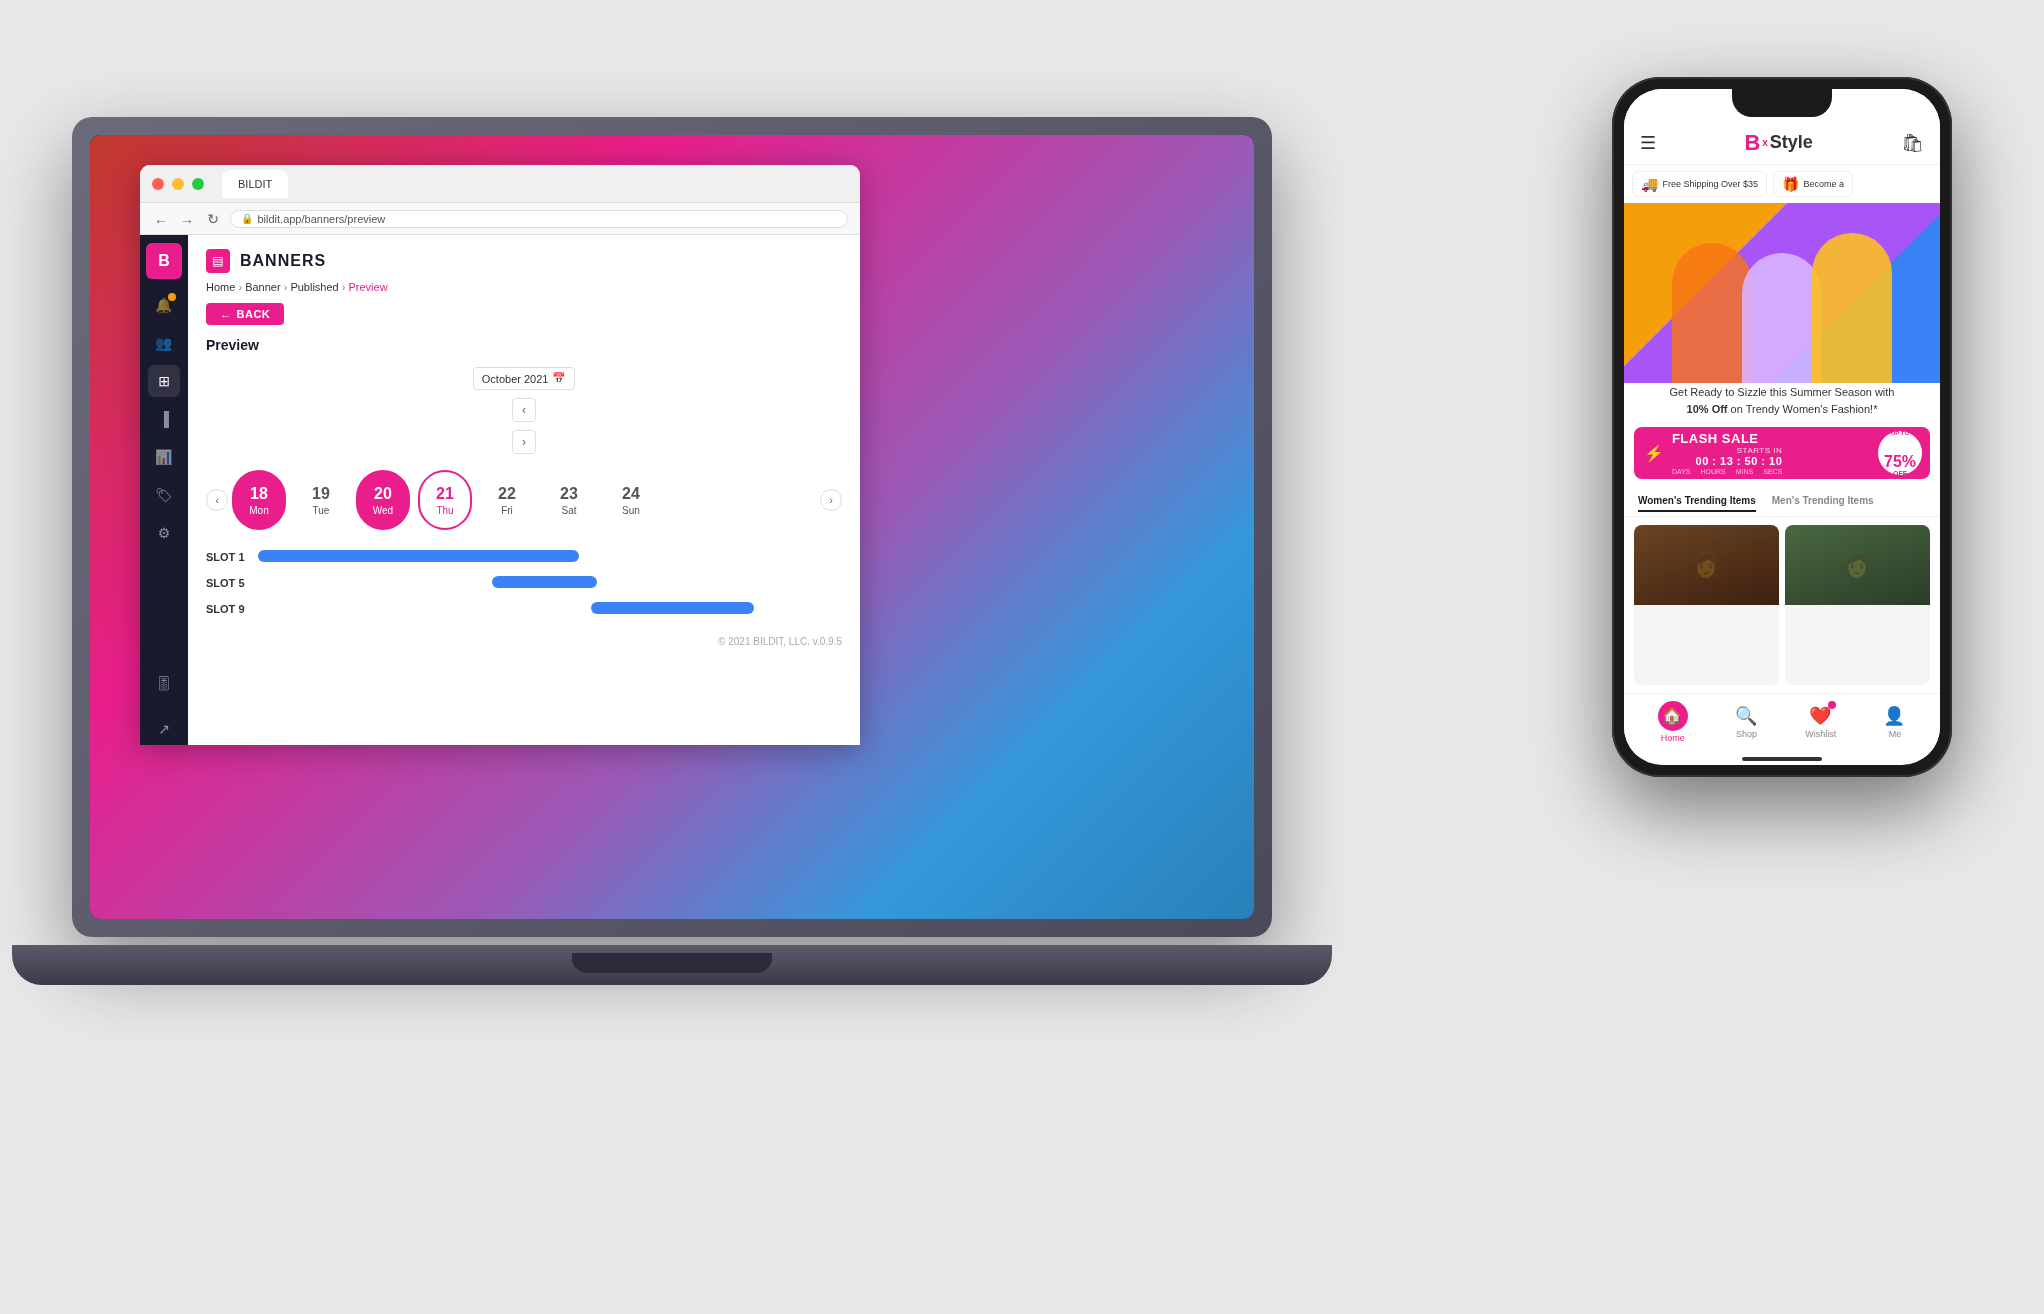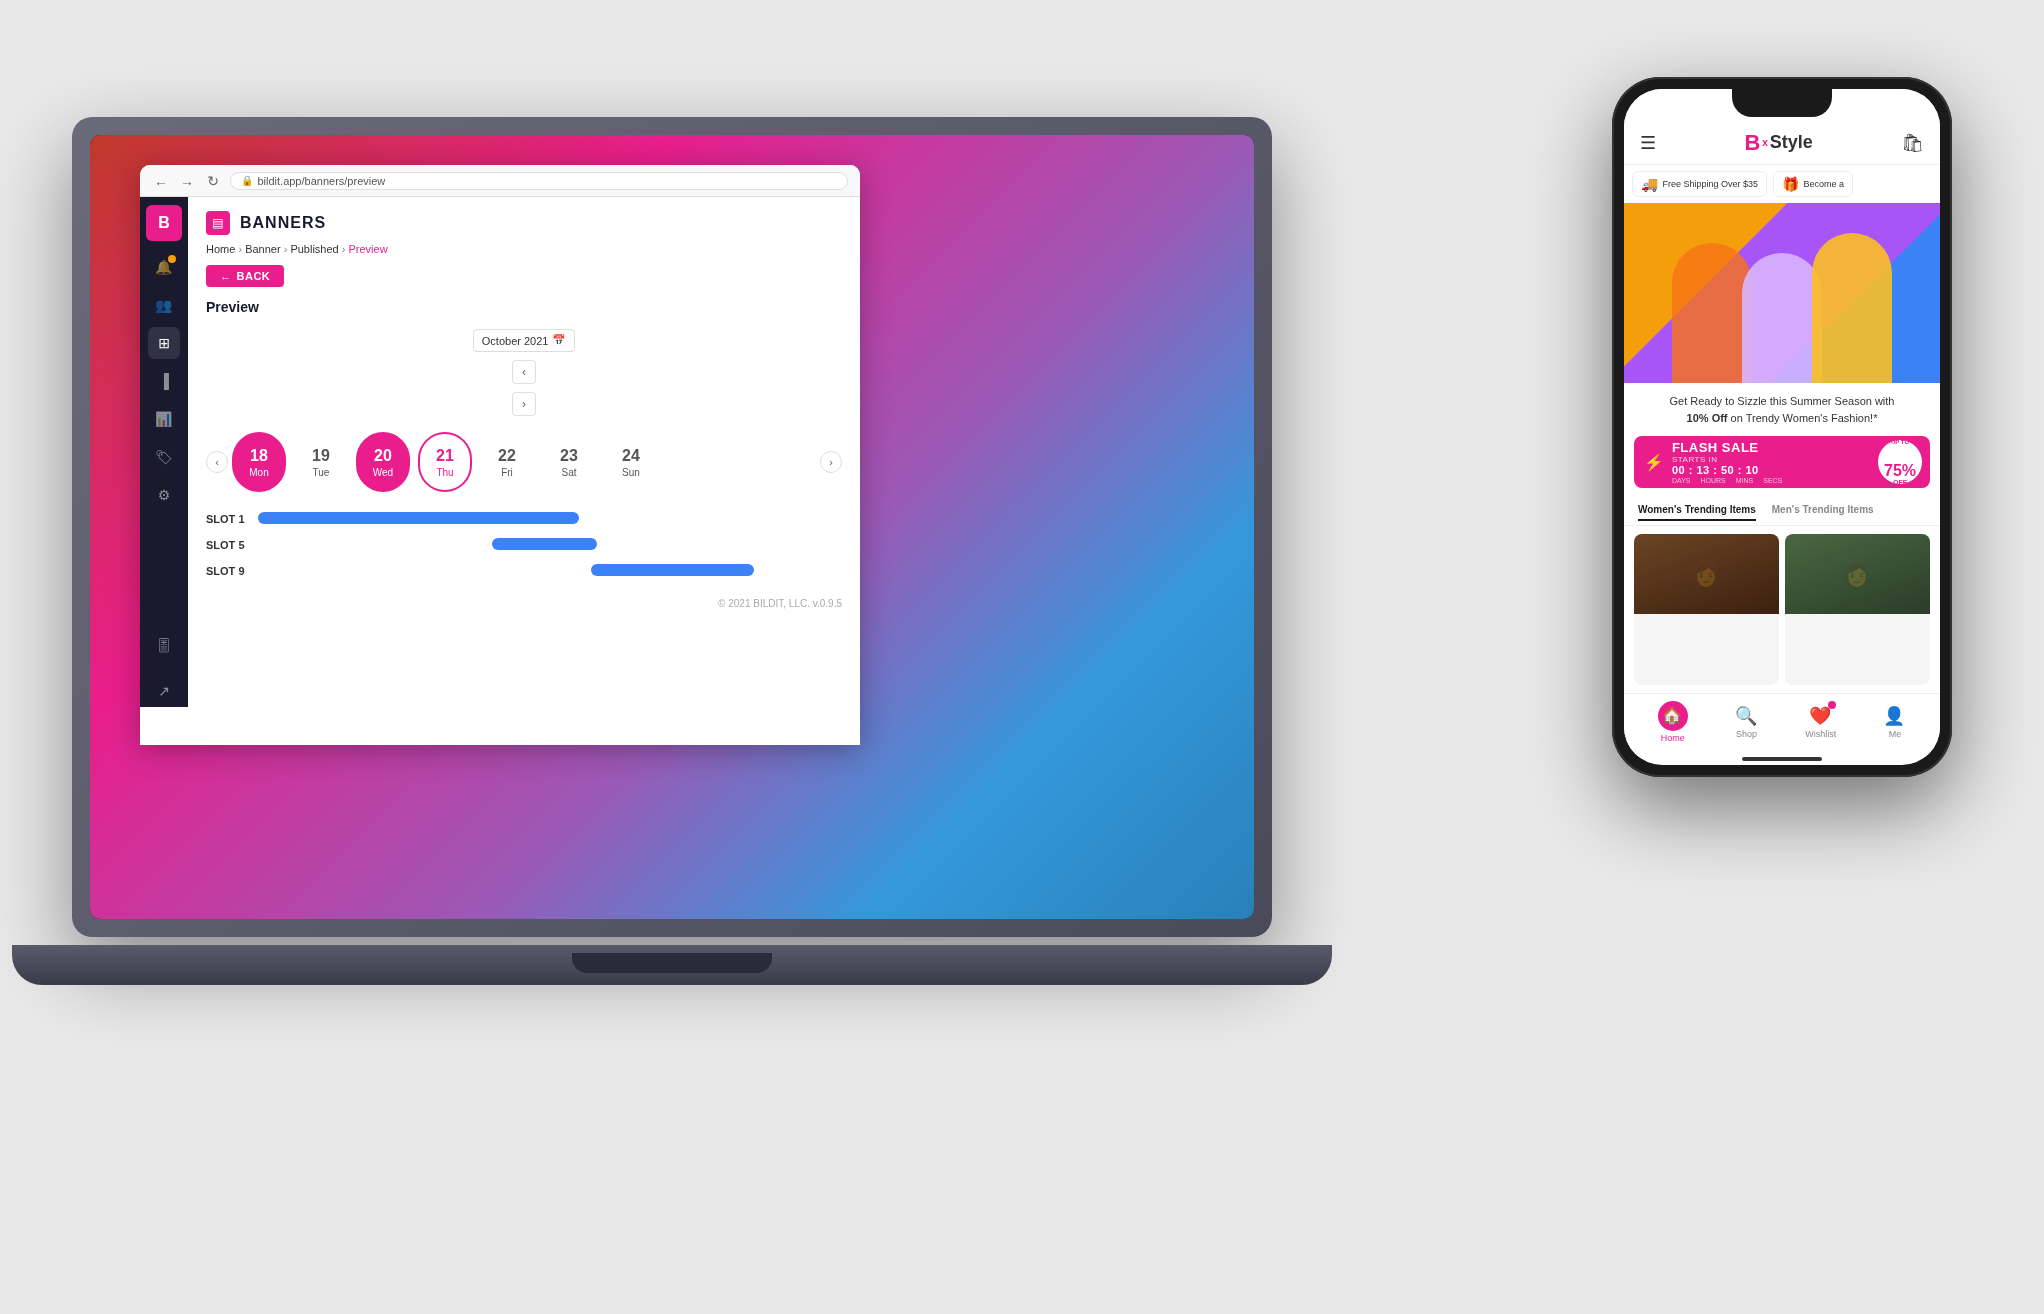--- a/index.html
+++ b/index.html
@@ -527,21 +527,21 @@
       left: 0;
       right: 0;
       display: flex;
       justify-content: center;
       align-items: flex-end;
       gap: 0;
     }
 
     
     .phone-promo-text {
-      padding: 10px 14px 6px;
+      padding: 1px 14px 6px;
       font-size: 11px;
       color: #333;
       text-align: center;
       line-height: 1.5;
     }
 
     .promo-highlight { font-weight: 700; }
 
     .shop-buttons {
       display: flex;
@@ -574,20 +574,21 @@
       align-items: center;
       padding: 0 10px;
       gap: 6px;
       position: relative;
       overflow: hidden;
     }
 
     .flash-sale-left {
       display: flex;
       flex-direction: column;
+      text-align: right;
     }
 
     .flash-title {
       color: white;
       font-size: 13px;
       font-weight: 800;
       letter-spacing: 0.5px;
       display: flex;
       align-items: center;
       gap: 4px;
@@ -745,20 +746,28 @@
 
 <div class="scene">
 
   <div class="laptop">
     <div class="laptop-body">
       <div class="laptop-screen-outer">
         <div class="laptop-screen-bg"></div>
 
         <div class="browser-window">
 
+          <div class="browser-chrome">
+            <div class="browser-dot dot-red"></div>
+            <div class="browser-dot dot-yellow"></div>
+            <div class="browser-dot dot-green"></div>
+            <div class="browser-tab">
+              <span>BILDIT</span>
+            </div>
+          </div>
 
           <div class="browser-address-bar">
             <div class="nav-btn">←</div>
             <div class="nav-btn">→</div>
             <div class="nav-btn">↻</div>
             <div class="address-input">
               <span style="color:#999;font-size:10px;">🔒</span>
               <span style="font-size:11px;">bildit.app/banners/preview</span>
             </div>
           </div>

